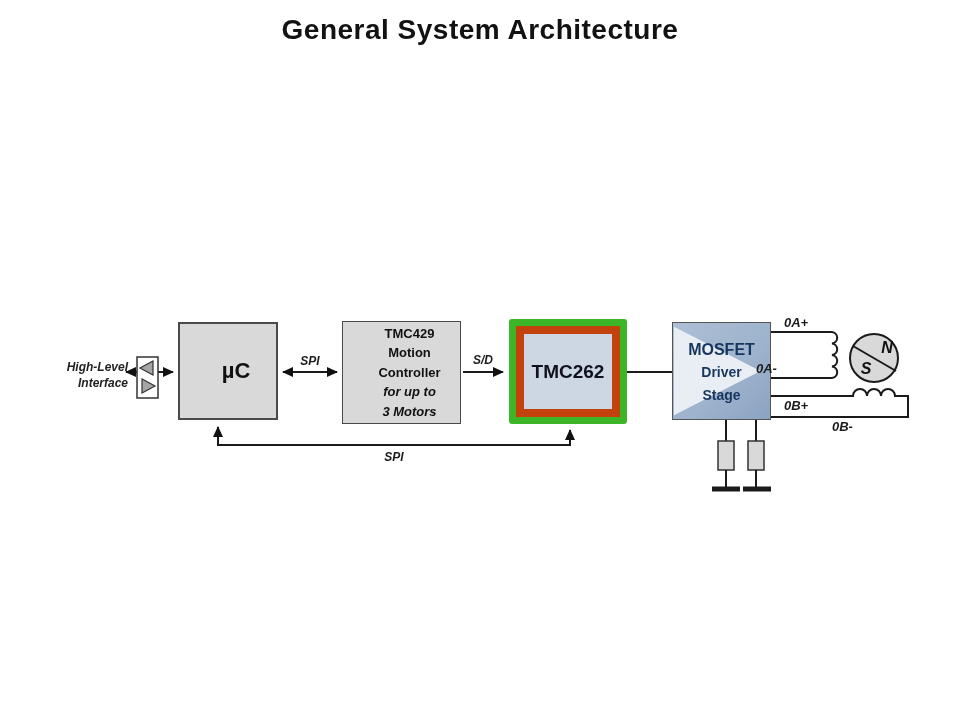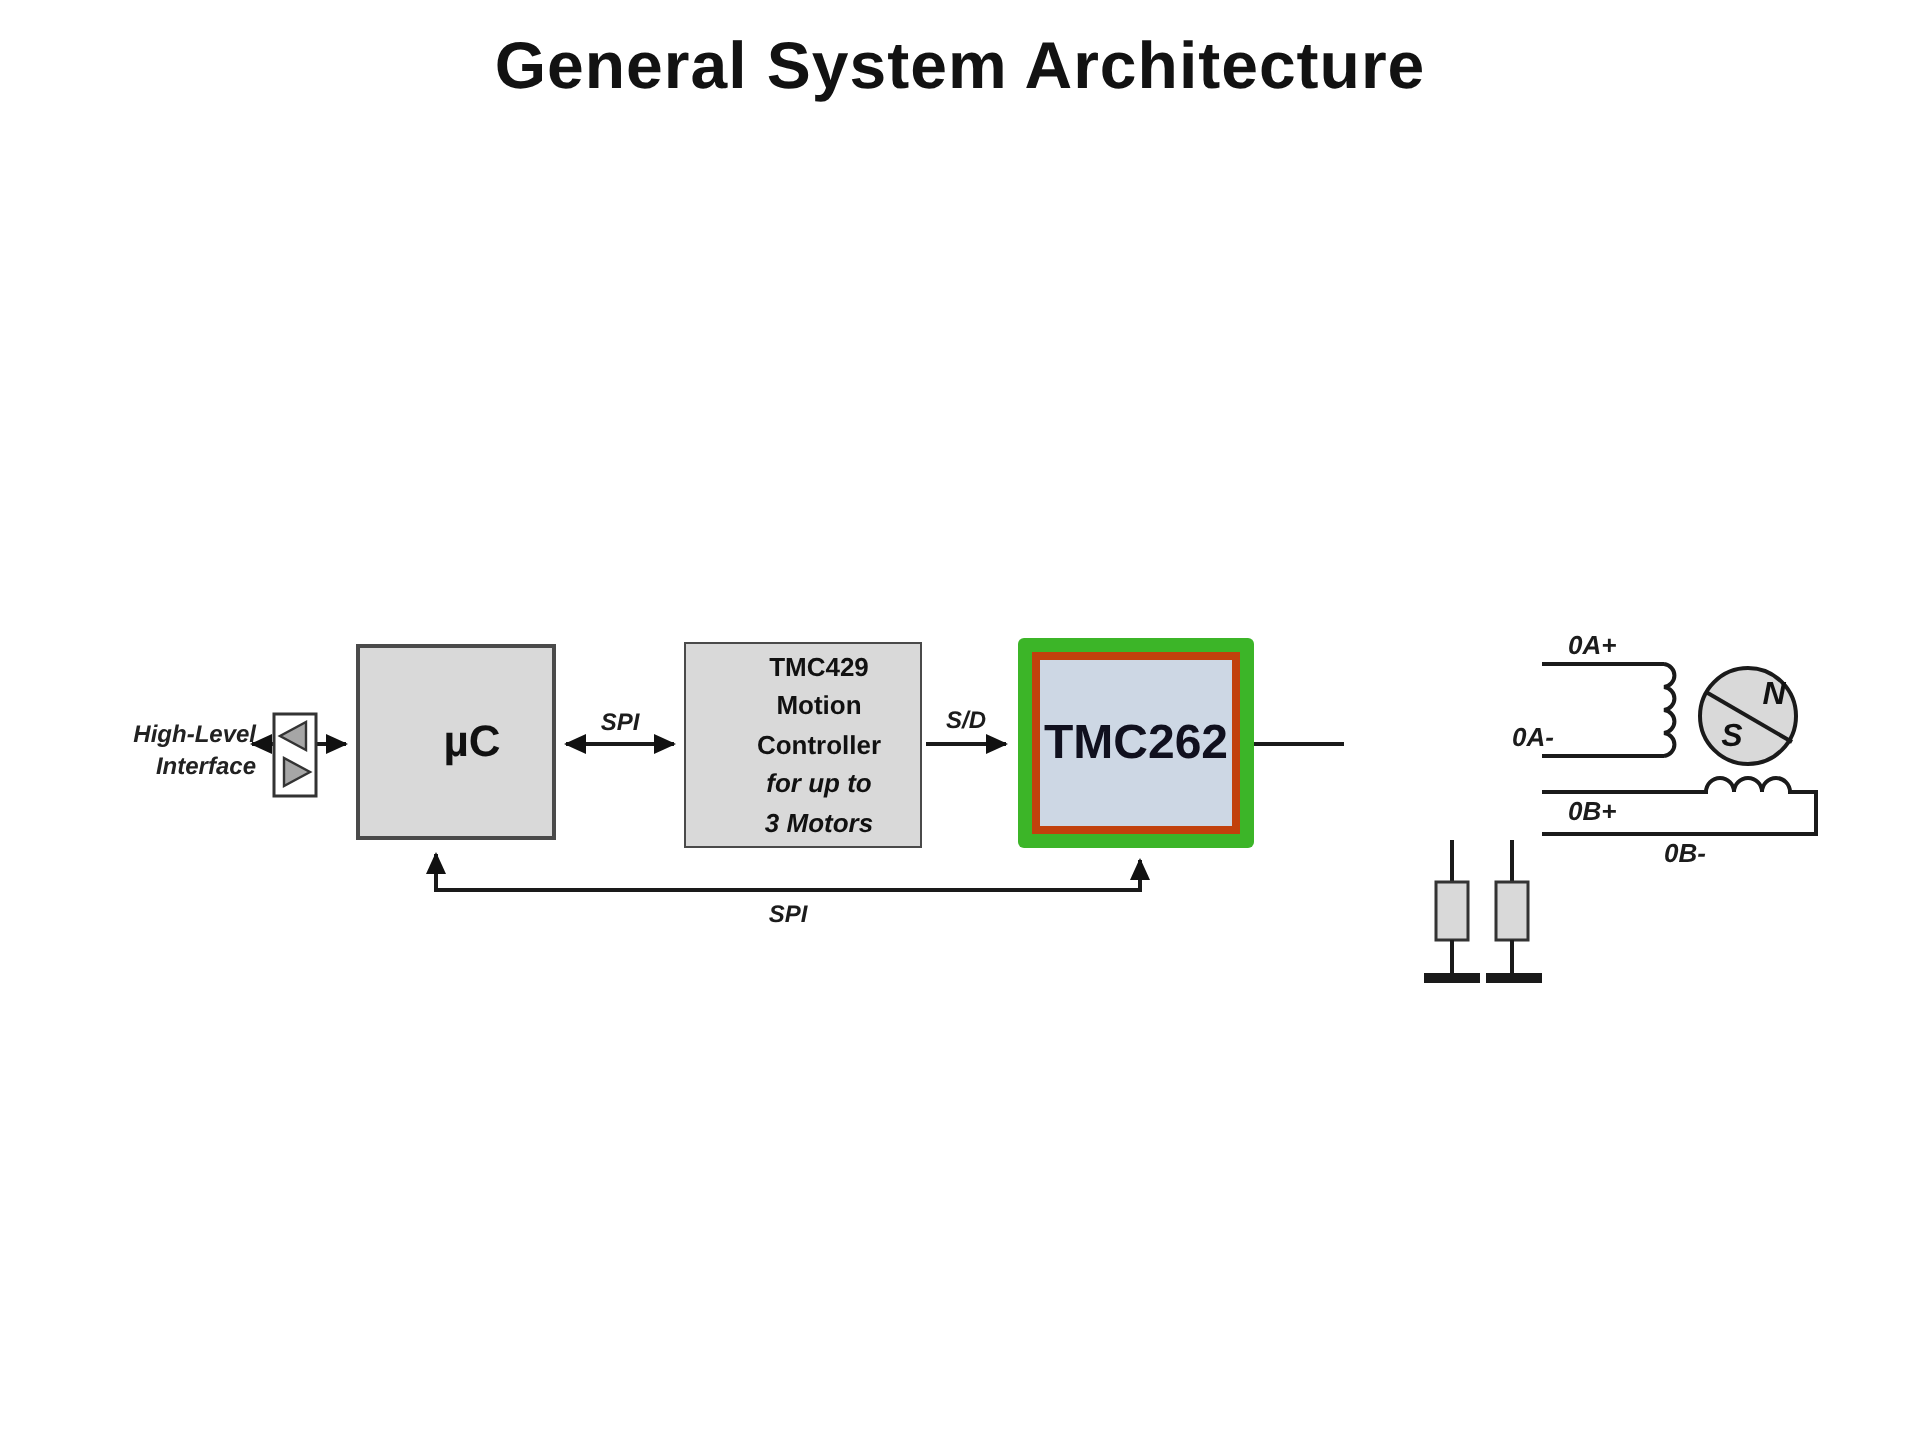--- a/index.html
+++ b/index.html
@@ -9,36 +9,36 @@
     --mosfet-fill:#9DB2CC;
     --mosfet-triangle:#E9EEF5;
     --text-dark-navy:#17365D;
     --line-black:#1A1A1A;
   }
   *{margin:0;padding:0;box-sizing:border-box;}
   html,body{background:#fff;}
   body{font-family:"Liberation Sans",sans-serif;}
   .page{position:relative;width:960px;height:720px;background:#ffffff;overflow:hidden;}
   .title{position:absolute;left:0;top:14px;width:960px;text-align:center;
-         font-size:33px;font-weight:bold;color:#121212;letter-spacing:.5px;}
+         font-size:28px;font-weight:bold;color:#121212;letter-spacing:.5px;}
   .layer{position:absolute;left:0;top:0;}
   .wire{stroke:var(--line-black);stroke-width:2;fill:none;}
   .wire-thick{stroke:var(--line-black);stroke-width:5;fill:none;}
   .shape-stroke{stroke:#333;stroke-width:1.5;}
   .block{position:absolute;border:2px solid #4A4A4A;background:var(--box-gray);
          display:flex;align-items:center;justify-content:center;flex-direction:column;padding-left:16px;}
   .uc{left:178px;top:322px;width:100px;height:98px;font-size:22px;font-weight:bold;color:#111;justify-content:center;}
   .tmc429{left:342px;top:321px;width:119px;height:103px;border-width:1.5px;
           font-size:13px;font-weight:bold;color:#111;line-height:19.5px;text-align:center;}
   .tmc429 .it{font-style:italic;}
   .tmc262-outer{position:absolute;left:509px;top:319px;width:118px;height:105px;
                 background:var(--highlight-green);border-radius:3px;padding:7px;}
-  .tmc262-inner{width:100%;height:100%;background:var(--tmc262-fill);border:4px solid #c2410c;
+  .tmc262-inner{width:100%;height:100%;background:var(--tmc262-fill);border:8px solid #c2410c;
                 display:flex;align-items:center;justify-content:center;
-                font-size:24px;font-weight:bold;color:#10101e;}
+                font-size:19px;font-weight:bold;color:#10101e;}
   .mosfet{left:672px;top:322px;width:99px;height:98px;border-width:1.5px;border-color:#555;
           background:linear-gradient(135deg,#ADBFD5 0%,var(--mosfet-fill) 60%,#8CA3C2 100%);
           position:absolute;}
   .mosfet-tri{position:absolute;left:1px;top:2px;width:94px;height:92px;
               background:var(--mosfet-triangle);
               clip-path:polygon(0% 2%,92% 50%,0% 98%);}
   .mosfet-text{position:absolute;left:0;top:15px;width:100%;text-align:center;
                color:var(--text-dark-navy);font-weight:bold;line-height:23px;}
   .mosfet-text .l1{font-size:16px;}
   .mosfet-text .l2,.mosfet-text .l3{font-size:14px;}
@@ -124,20 +124,28 @@
     <div class="it">for up to</div>
     <div class="it">3 Motors</div>
   </div>
 
   <div class="tmc262-outer">
     <div class="tmc262-inner">
       <span>TMC262</span>
     </div>
   </div>
 
+  <div class="block mosfet">
+    <div class="mosfet-tri"></div>
+    <div class="mosfet-text">
+      <div class="l1">MOSFET</div>
+      <div class="l2">Driver</div>
+      <div class="l3">Stage</div>
+    </div>
+  </div>
 
   <div class="lbl bus spi-top">SPI</div>
   <div class="lbl bus sd">S/D</div>
   <div class="lbl bus spi-bottom">SPI</div>
 
   <div class="lbl out o1">0A+</div>
   <div class="lbl out o2">0A-</div>
   <div class="lbl out o3">0B+</div>
   <div class="lbl out o4">0B-</div>
 

